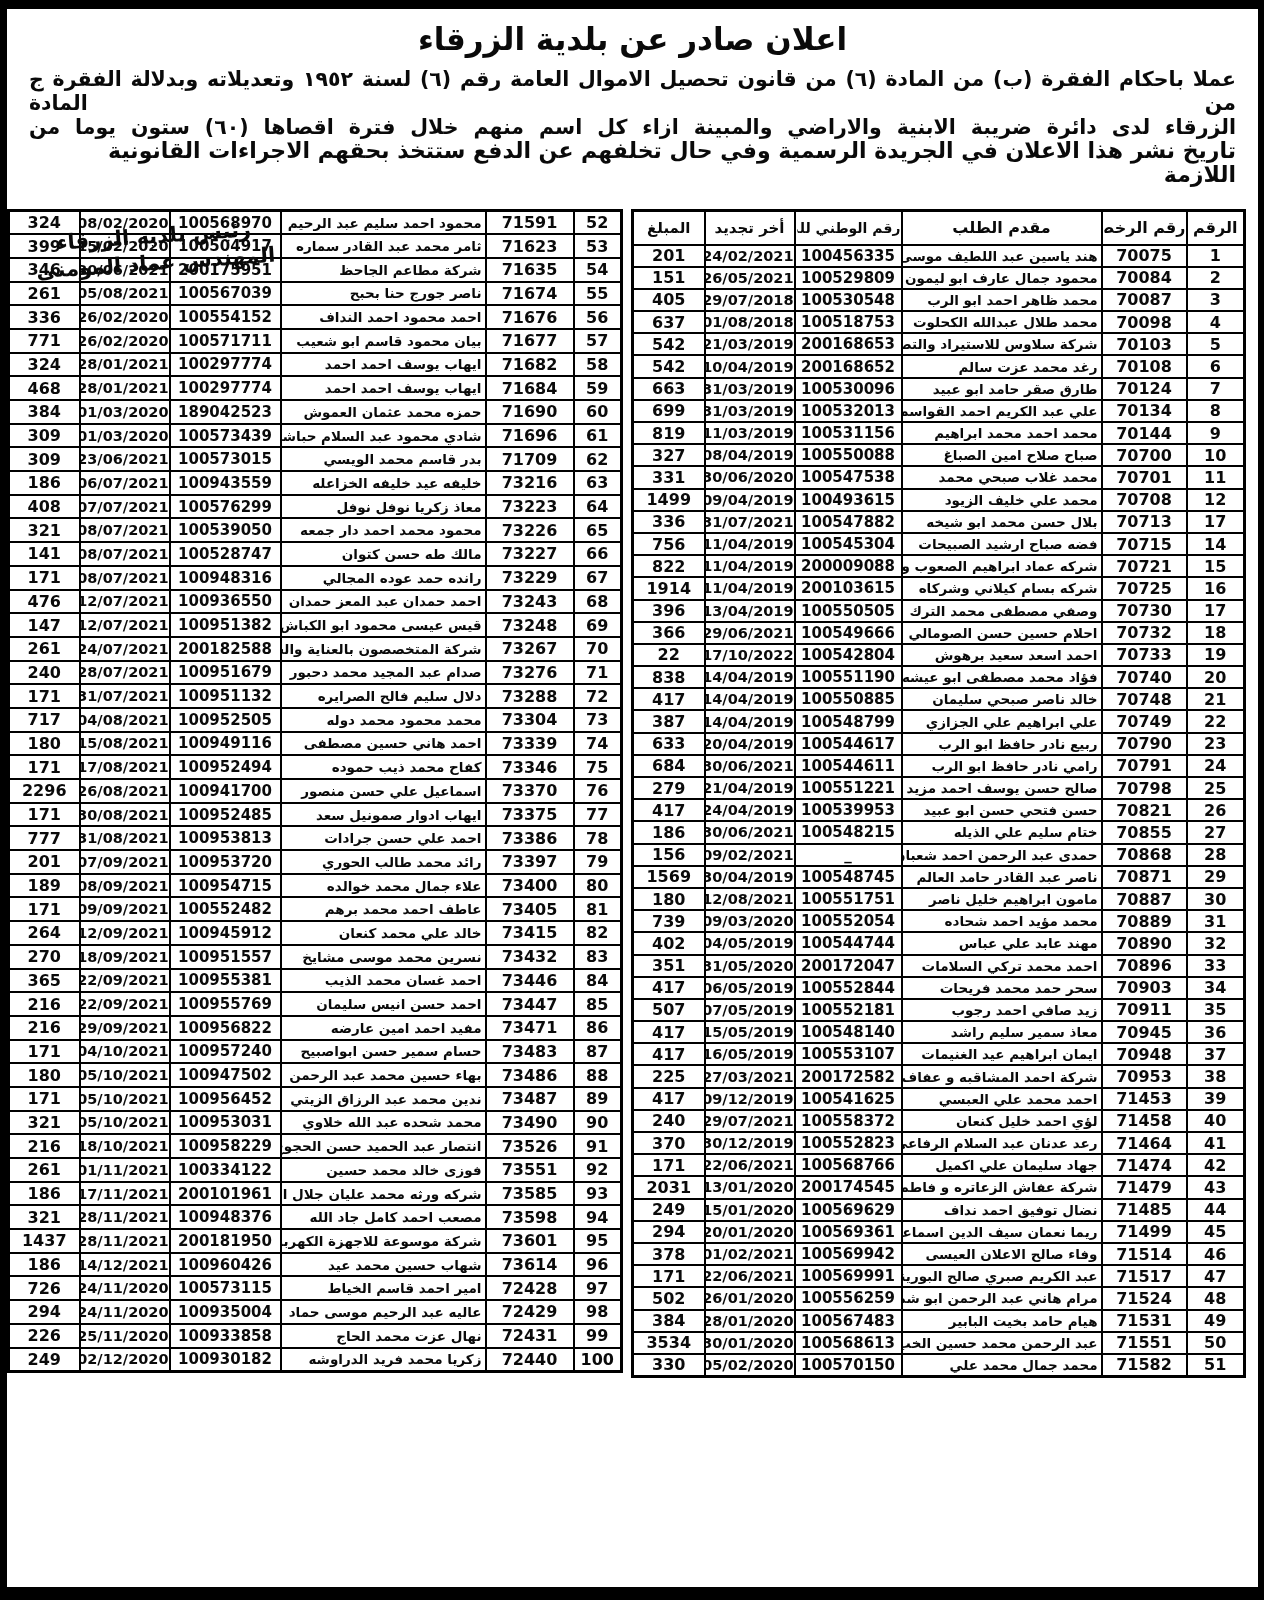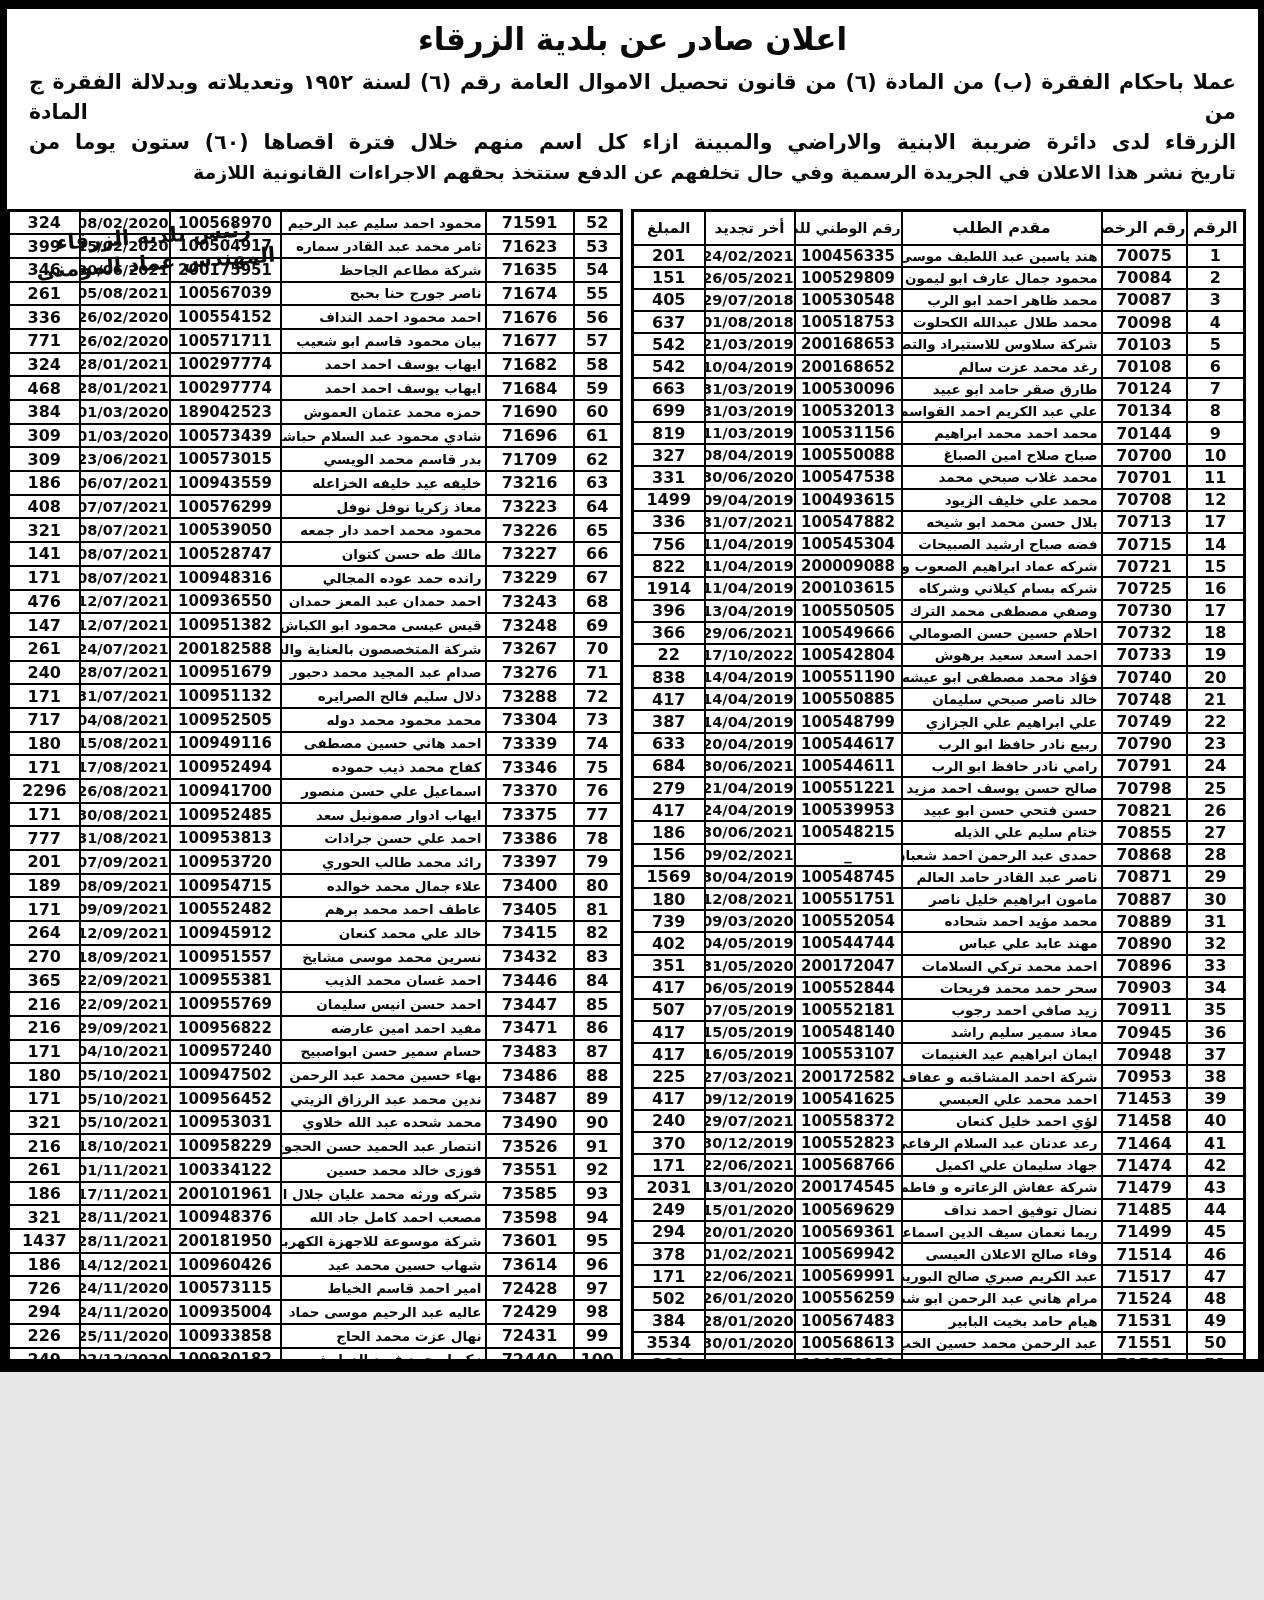--- a/index.html
+++ b/index.html
@@ -1,37 +1,37 @@
 <!DOCTYPE html>
 <html dir="rtl" lang="ar"><head>
 <meta charset="utf-8">
 <style>
   * { box-sizing: border-box; margin: 0; padding: 0; }
   html, body { background: #e8e8e8; }
   body { width: 1264px; font-family: "DejaVu Sans", "Liberation Sans", sans-serif; }
   .page {
-    position: relative; width: 1264px; height: 1372px; background: #ffffff; color: #0a0a0a;
+    position: relative; width: 1264px; height: 1600px; background: #ffffff; color: #0a0a0a;
     border-top: 9px solid #000; border-bottom: 13px solid #000;
     border-right: 6px solid #000; border-left: 7px solid #000;
     overflow: hidden;
   }
   .title { margin-top: 12px; text-align: center; font-size: 31px; font-weight: bold; }
-  .para { margin: 10px 22px 0 22px; font-weight: bold; font-size: 20.5px; line-height: 30px; }
+  .para { margin: 10px 22px 0 22px; font-weight: bold; font-size: 20.5px; line-height: 24px; }
   .para .jline { text-align: justify; text-align-last: justify; }
-  .para .rline { text-align: right; font-size: 19px; }
+  .para .rline { text-align: right; font-size: 22px; }
   .note { margin: 32px 24px 0 0; text-align: right; font-weight: bold; font-size: 23px; }
   .signature { position: absolute; top: 214px; left: 28px; text-align: center;
     font-weight: bold; font-size: 21px; line-height: 27px; transform: rotate(-4deg); }
   .tables { display: flex; direction: rtl; gap: 8px; margin: 22px 12px 0 10px; align-items: flex-start; }
   table { border-collapse: collapse; table-layout: fixed; direction: rtl;
     font-weight: bold; border: 3px solid #000; }
   .t-main { width: 612px; }
   .t-cont { width: 614px; }
   th, td { border: 2px solid #000; overflow: hidden; white-space: nowrap; text-align: center; }
-  th { height: 34px; font-size: 16px; }
+  th { height: 34px; font-size: 16px; border-radius: 17px; }
   th.col-national { font-size: 14px; }
   th.col-amount, th.col-date { font-size: 15px; }
   .t-main td { height: 22.2px; }
   .t-cont td { height: 23.7px; }
   td { font-size: 16px; }
   td.col-date { font-size: 14.5px; }
   td.col-name { text-align: right; padding-right: 3px; font-size: 13.5px; }
   td.col-national { font-size: 15px; }
 </style>
 </head>

